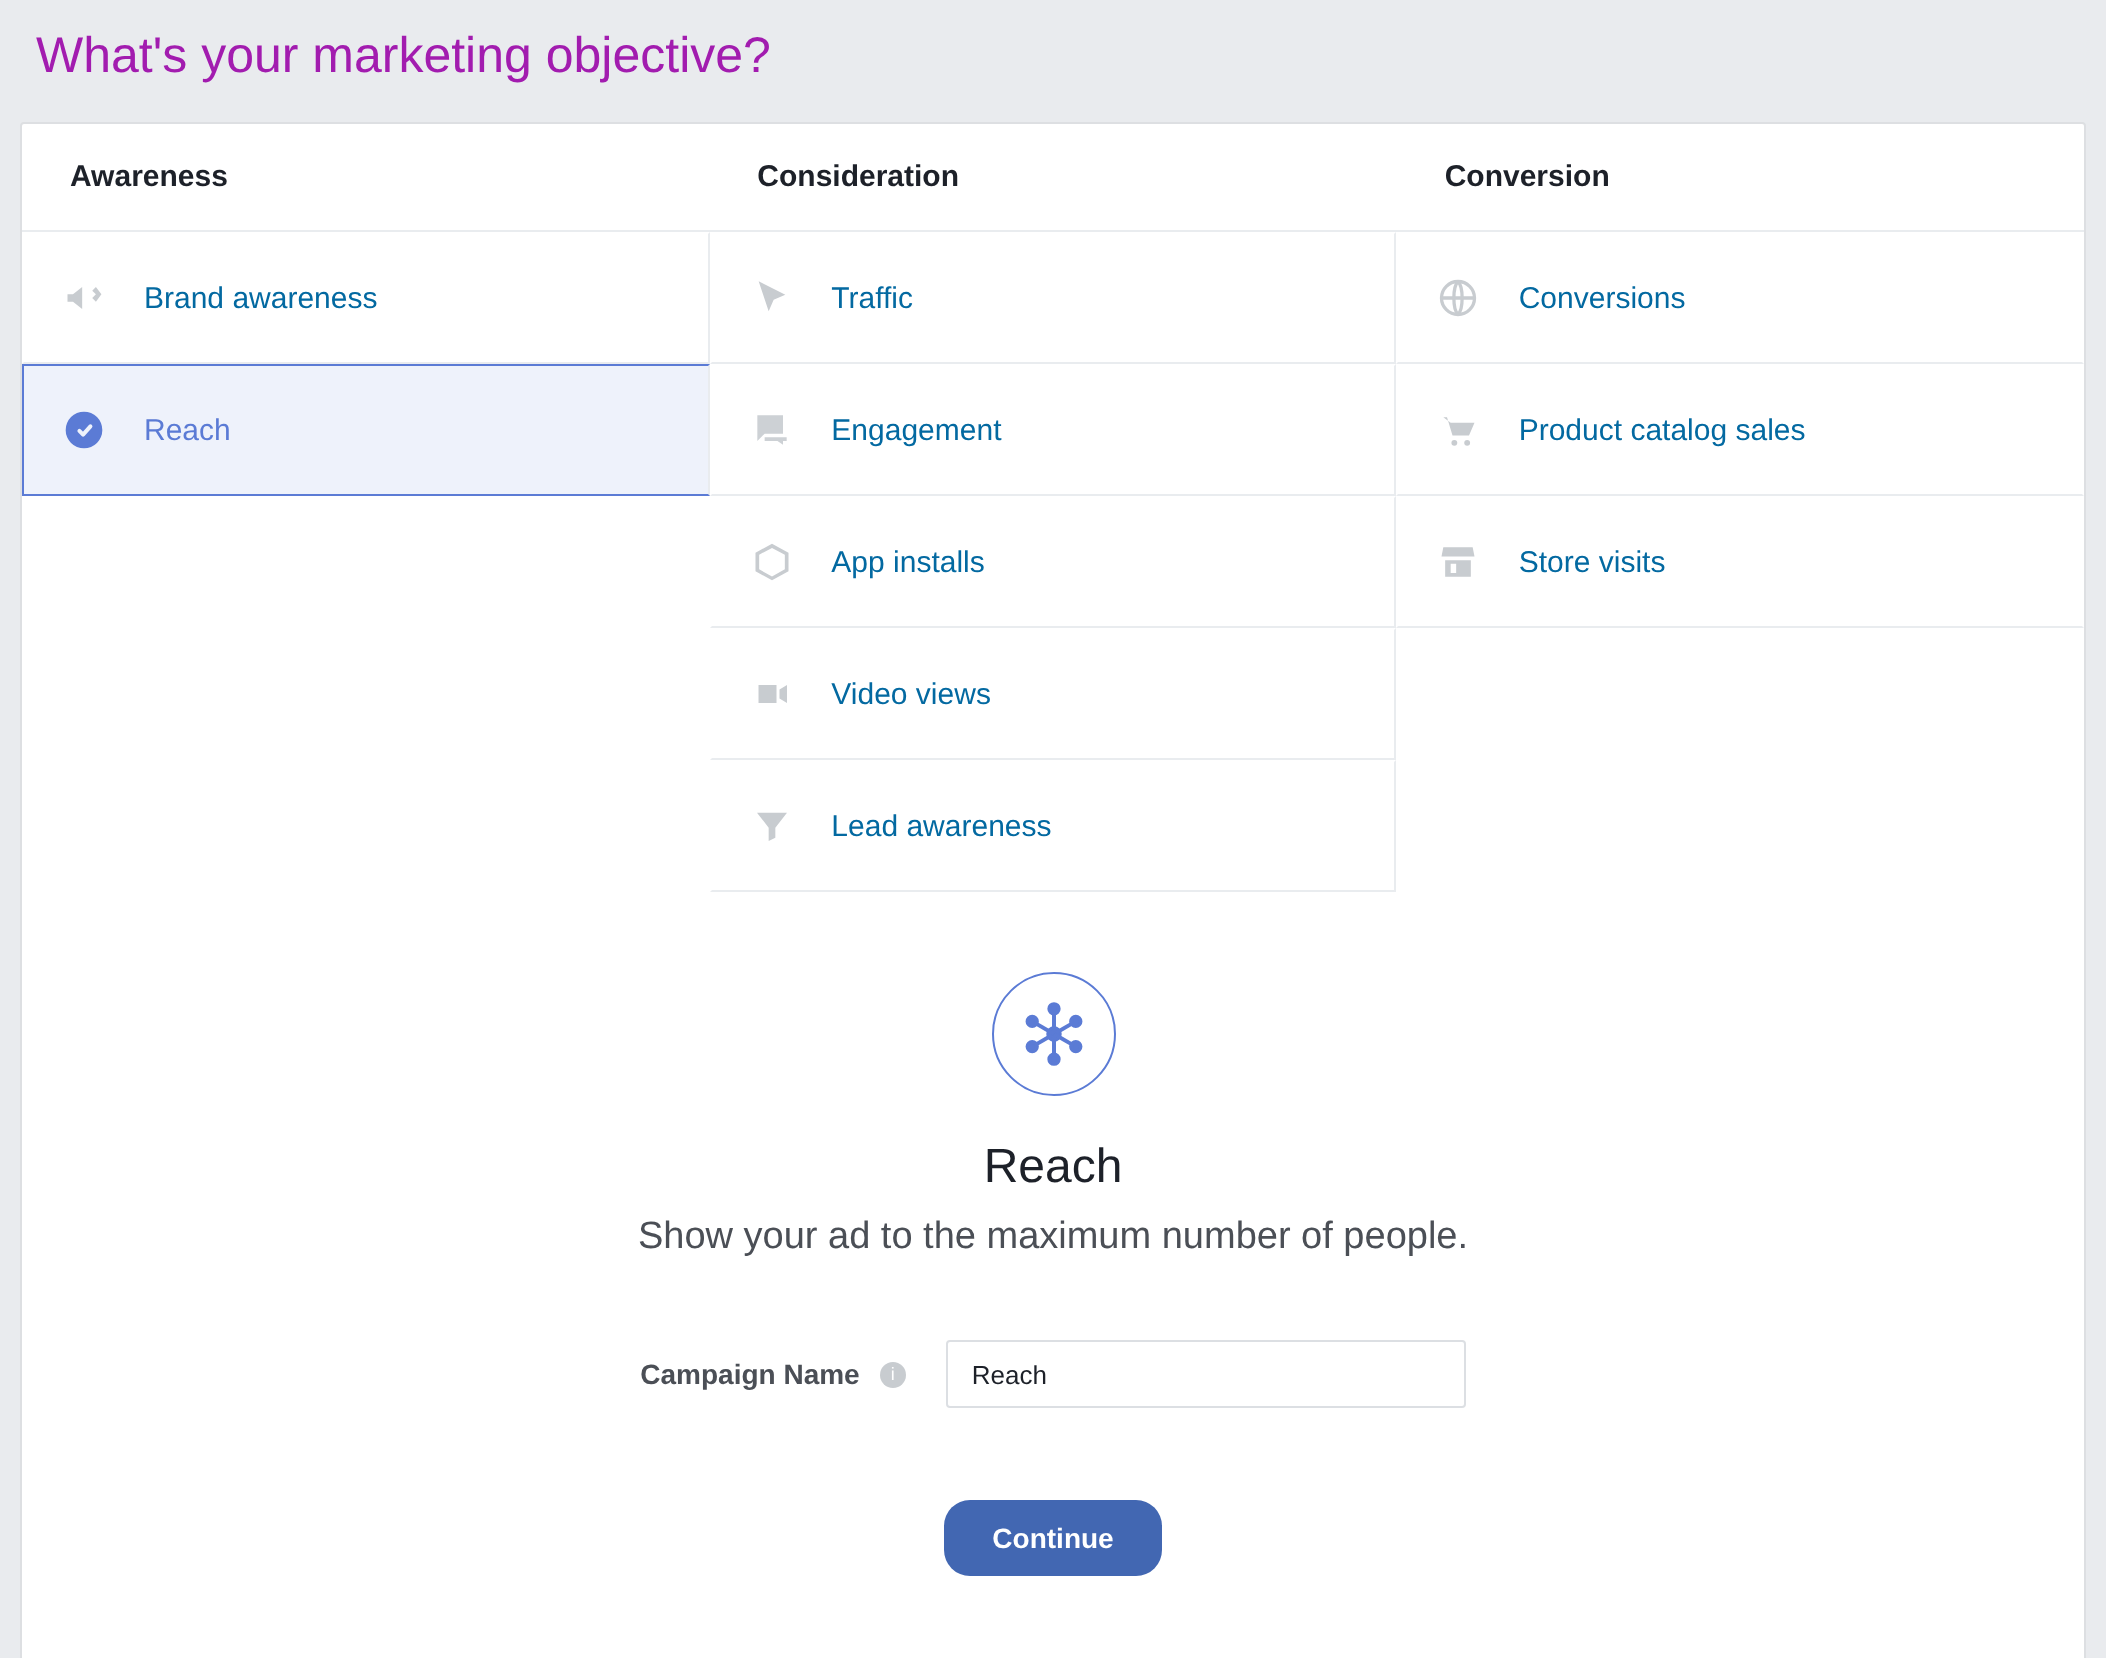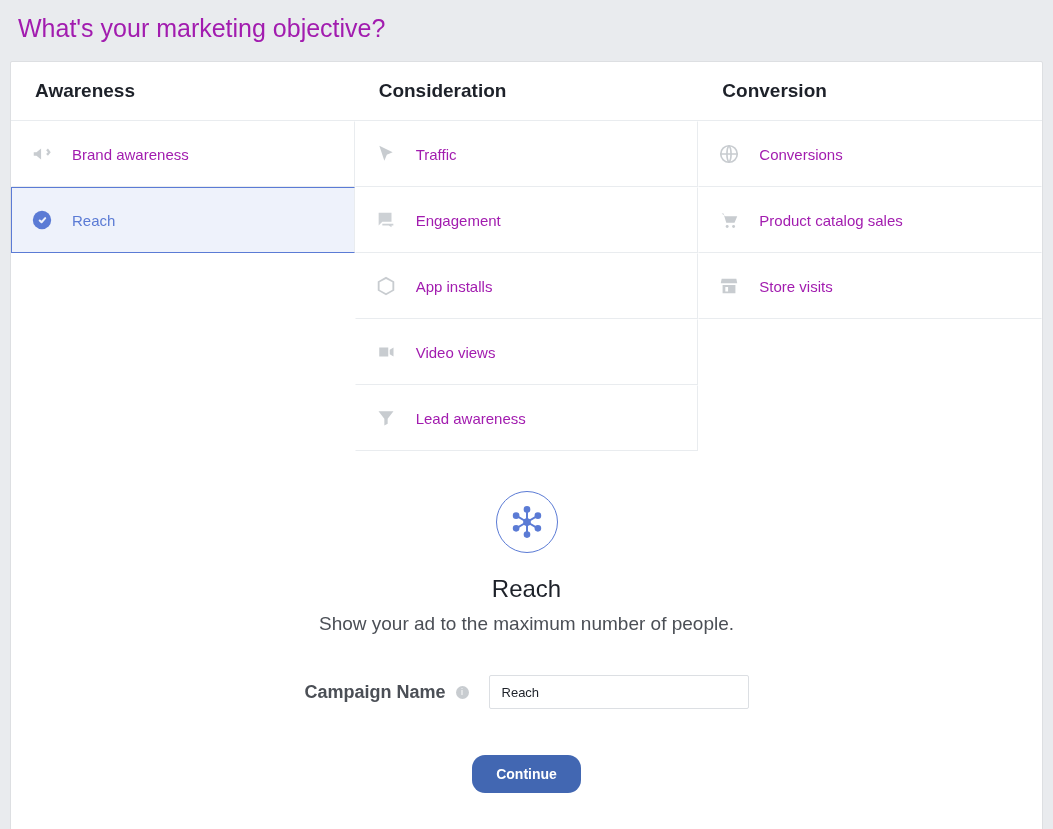--- a/index.html
+++ b/index.html
@@ -28,30 +28,30 @@
       display: flex;
     }
     .col {
       flex: 1;
       display: flex;
       flex-direction: column;
     }
     .col-header {
       font-weight: bold;
       color: #1d2129;
-      font-size: 19px;
+      font-size: 15px;
       padding: 18px 20px 18px 24px;
       border-bottom: 1px solid #e9ecef;
     }
     .item {
       display: flex;
       align-items: center;
       gap: 18px;
       padding: 20px 18px;
-      color: #a21caf;
+      color: #0369a1;
       cursor: pointer;
       background: #fff;
       border: 1px solid transparent;
       border-bottom: 1px solid #e9ecef;
       position: relative;
     }
     .col:first-child .item, .col:nth-child(2) .item {
       border-right: 1px solid #e9ecef;
     }
     .item.selected {
@@ -99,21 +99,21 @@
     }
     .campaign-row {
       display: flex;
       align-items: center;
       gap: 10px;
       margin-bottom: 46px;
     }
     .campaign-label {
       font-weight: bold;
       color: #4b4f56;
-      font-size: 18px;
+      font-size: 14px;
     }
     .info-icon {
       width: 13px;
       height: 13px;
       border-radius: 50%;
       background: #c8ccd0;
       color: #fff;
       font-size: 9px;
       display: inline-flex;
       align-items: center;

